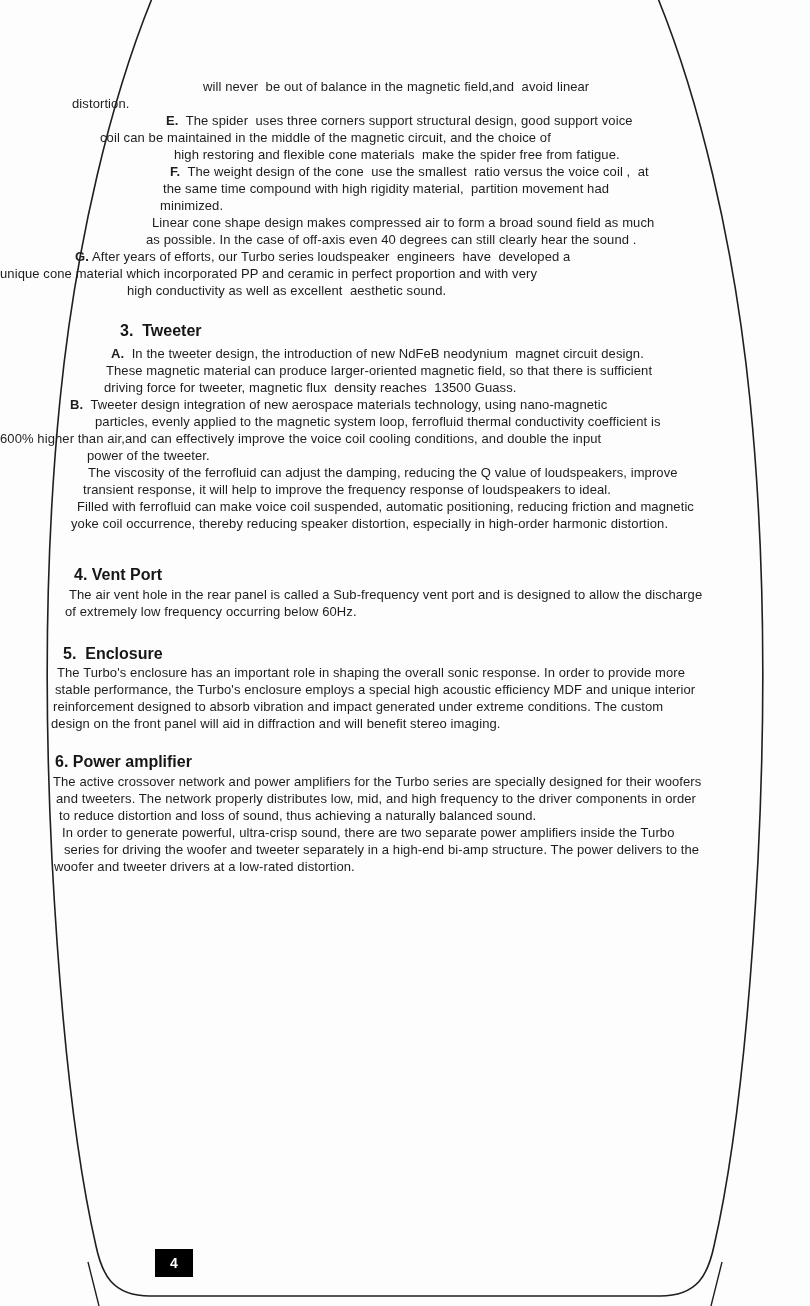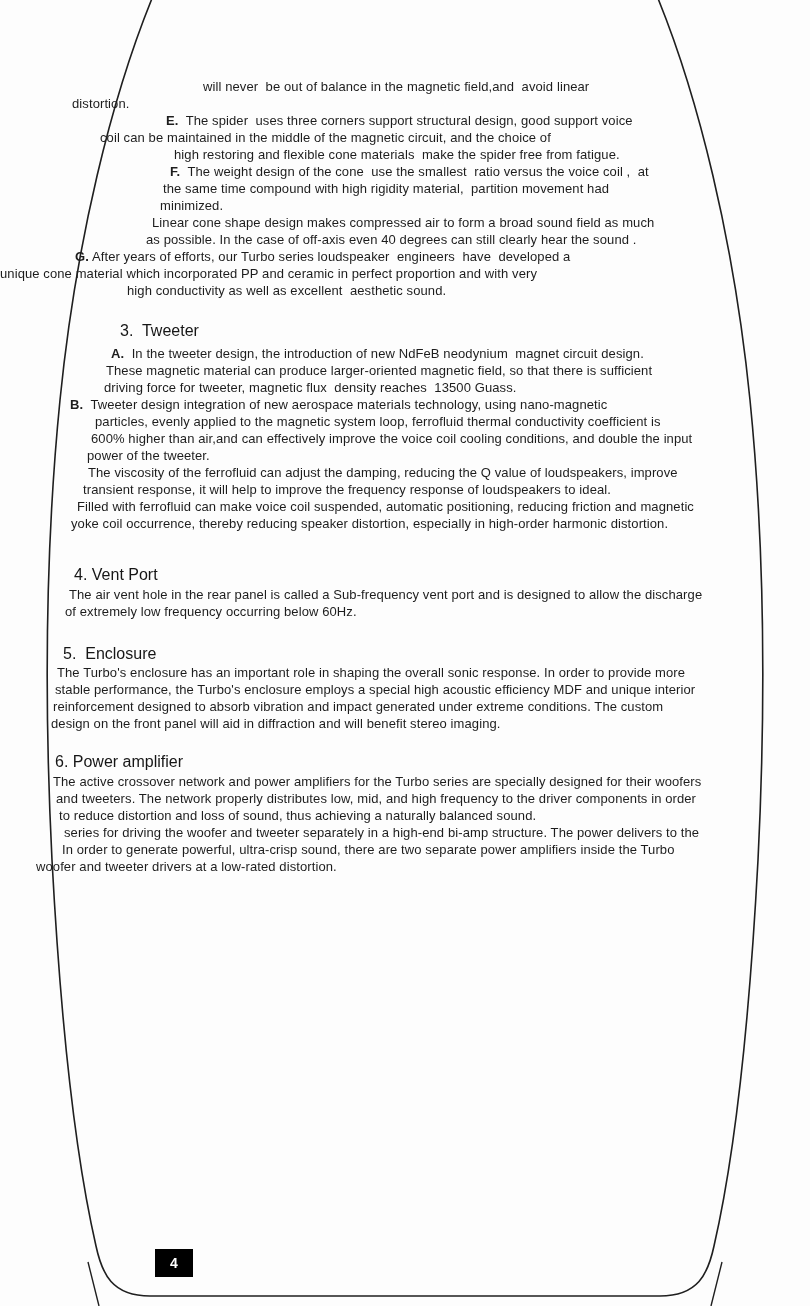--- a/index.html
+++ b/index.html
@@ -17,21 +17,21 @@
   .ln{
     white-space:pre;
     font-size:13px;
     line-height:17px;
     letter-spacing:0.1px;
   }
   .ln b{font-weight:700;}
   .hd{
     position:absolute;
     font-size:16px;
-    font-weight:400;
+    font-weight:700;
     white-space:pre;
     color:#161616;
   }
   .footer{
     position:absolute;
     left:155px;top:1249px;
     height:28px;
     display:flex;
     align-items:stretch;
   }
@@ -90,21 +90,21 @@
     </div>
 
     <div class="hd" style="left:120px;top:322px">3.  Tweeter</div>
 
     <div class="block" style="top:345px">
       <div class="ln" style="padding-left:111px"><b>A.</b><span>  In the tweeter design, the introduction of new NdFeB neodynium  magnet circuit design.</span></div>
       <div class="ln" style="padding-left:106px"><span>These magnetic material can produce larger-oriented magnetic field, so that there is sufficient</span></div>
       <div class="ln" style="padding-left:104px"><span>driving force for tweeter, magnetic flux  density reaches  13500 Guass.</span></div>
       <div class="ln" style="padding-left:70px"><b>B.</b><span>  Tweeter design integration of new aerospace materials technology, using nano-magnetic</span></div>
       <div class="ln" style="padding-left:95px"><span>particles, evenly applied to the magnetic system loop, ferrofluid thermal conductivity coefficient is</span></div>
-      <div class="ln" style="padding-left:91px"><span>600% higher than air,and can effectively improve the voice coil cooling conditions, and double the input</span></div>
+      <div class="ln" style=""><span>600% higher than air,and can effectively improve the voice coil cooling conditions, and double the input</span></div>
       <div class="ln" style="padding-left:87px"><span>power of the tweeter.</span></div>
       <div class="ln" style="padding-left:88px"><span>The viscosity of the ferrofluid can adjust the damping, reducing the Q value of loudspeakers, improve</span></div>
       <div class="ln" style="padding-left:83px"><span>transient response, it will help to improve the frequency response of loudspeakers to ideal.</span></div>
       <div class="ln" style="padding-left:77px"><span>Filled with ferrofluid can make voice coil suspended, automatic positioning, reducing friction and magnetic</span></div>
       <div class="ln" style="padding-left:71px"><span>yoke coil occurrence, thereby reducing speaker distortion, especially in high-order harmonic distortion.</span></div>
     </div>
 
     <div class="hd" style="left:74px;top:566px">4. Vent Port</div>
 
     <div class="block" style="top:586px">
@@ -120,23 +120,23 @@
       <div class="ln" style="padding-left:53px"><span>reinforcement designed to absorb vibration and impact generated under extreme conditions. The custom</span></div>
       <div class="ln" style="padding-left:51px"><span>design on the front panel will aid in diffraction and will benefit stereo imaging.</span></div>
     </div>
 
     <div class="hd" style="left:55px;top:753px">6. Power amplifier</div>
 
     <div class="block" style="top:773px">
       <div class="ln" style="padding-left:53px"><span>The active crossover network and power amplifiers for the Turbo series are specially designed for their woofers</span></div>
       <div class="ln" style="padding-left:56px"><span>and tweeters. The network properly distributes low, mid, and high frequency to the driver components in order</span></div>
       <div class="ln" style="padding-left:59px"><span>to reduce distortion and loss of sound, thus achieving a naturally balanced sound.</span></div>
+      <div class="ln" style="padding-left:62px"><span>In order to generate powerful, ultra-crisp sound, there are two separate power amplifiers inside the Turbo</span></div>
       <div class="ln" style="padding-left:64px"><span>series for driving the woofer and tweeter separately in a high-end bi-amp structure. The power delivers to the</span></div>
-      <div class="ln" style="padding-left:62px"><span>In order to generate powerful, ultra-crisp sound, there are two separate power amplifiers inside the Turbo</span></div>
-      <div class="ln" style="padding-left:36px"><span>woofer and tweeter drivers at a low-rated distortion.</span></div>
+      <div class="ln" style="padding-left:54px"><span>woofer and tweeter drivers at a low-rated distortion.</span></div>
     </div>
 
     <div class="footer">
       <div class="page-num">4</div>
     </div>
 
   </div>
 </div>
 
 </body></html>

